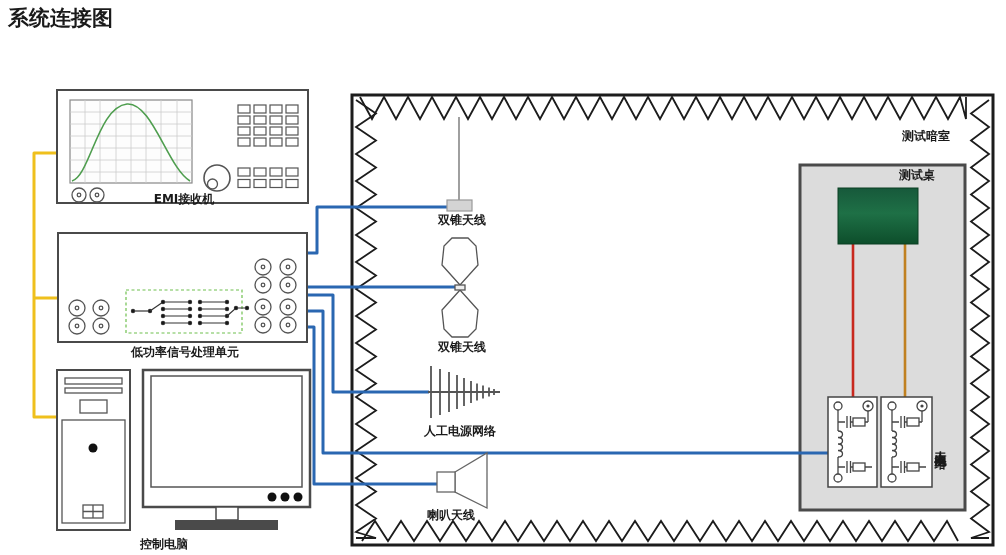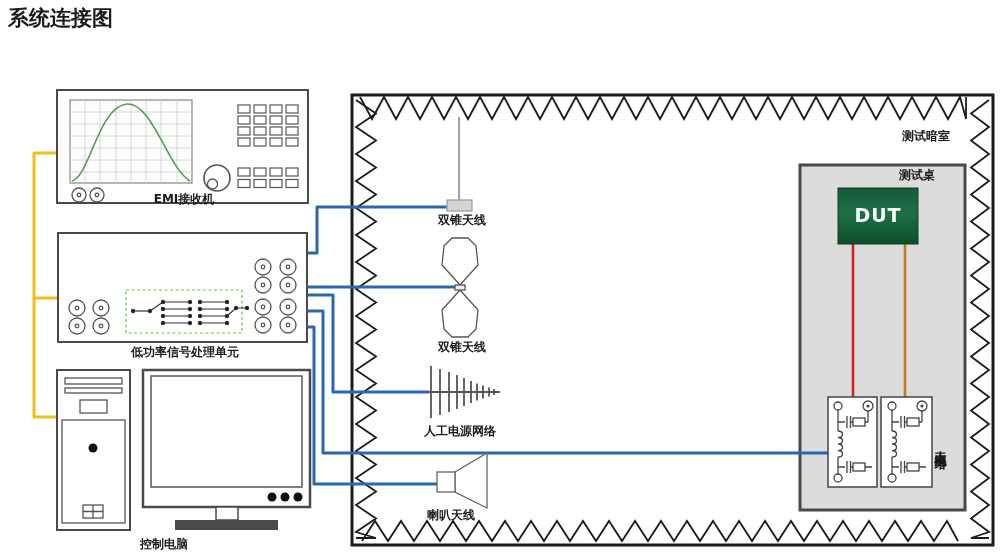--- a/index.html
+++ b/index.html
@@ -239,14 +239,13 @@
   <div class="lbl" id="lbl-emi">EMI接收机</div>
   <div class="lbl" id="lbl-unit">低功率信号处理单元</div>
   <div class="lbl" id="lbl-pc">控制电脑</div>
   <div class="lbl" id="lbl-rod">双锥天线</div>
   <div class="lbl" id="lbl-bicon">双锥天线</div>
   <div class="lbl" id="lbl-log">人工电源网络</div>
   <div class="lbl" id="lbl-horn">喇叭天线</div>
   <div class="lbl" id="lbl-chamber">测试暗室</div>
   <div class="lbl" id="lbl-table">测试桌</div>
   <div class="lbl" id="lbl-lisn">人工电源网络</div>
-  <div class="lbl" id="lbl-dut">DUT</div>
 </div>
 
 </body></html>

